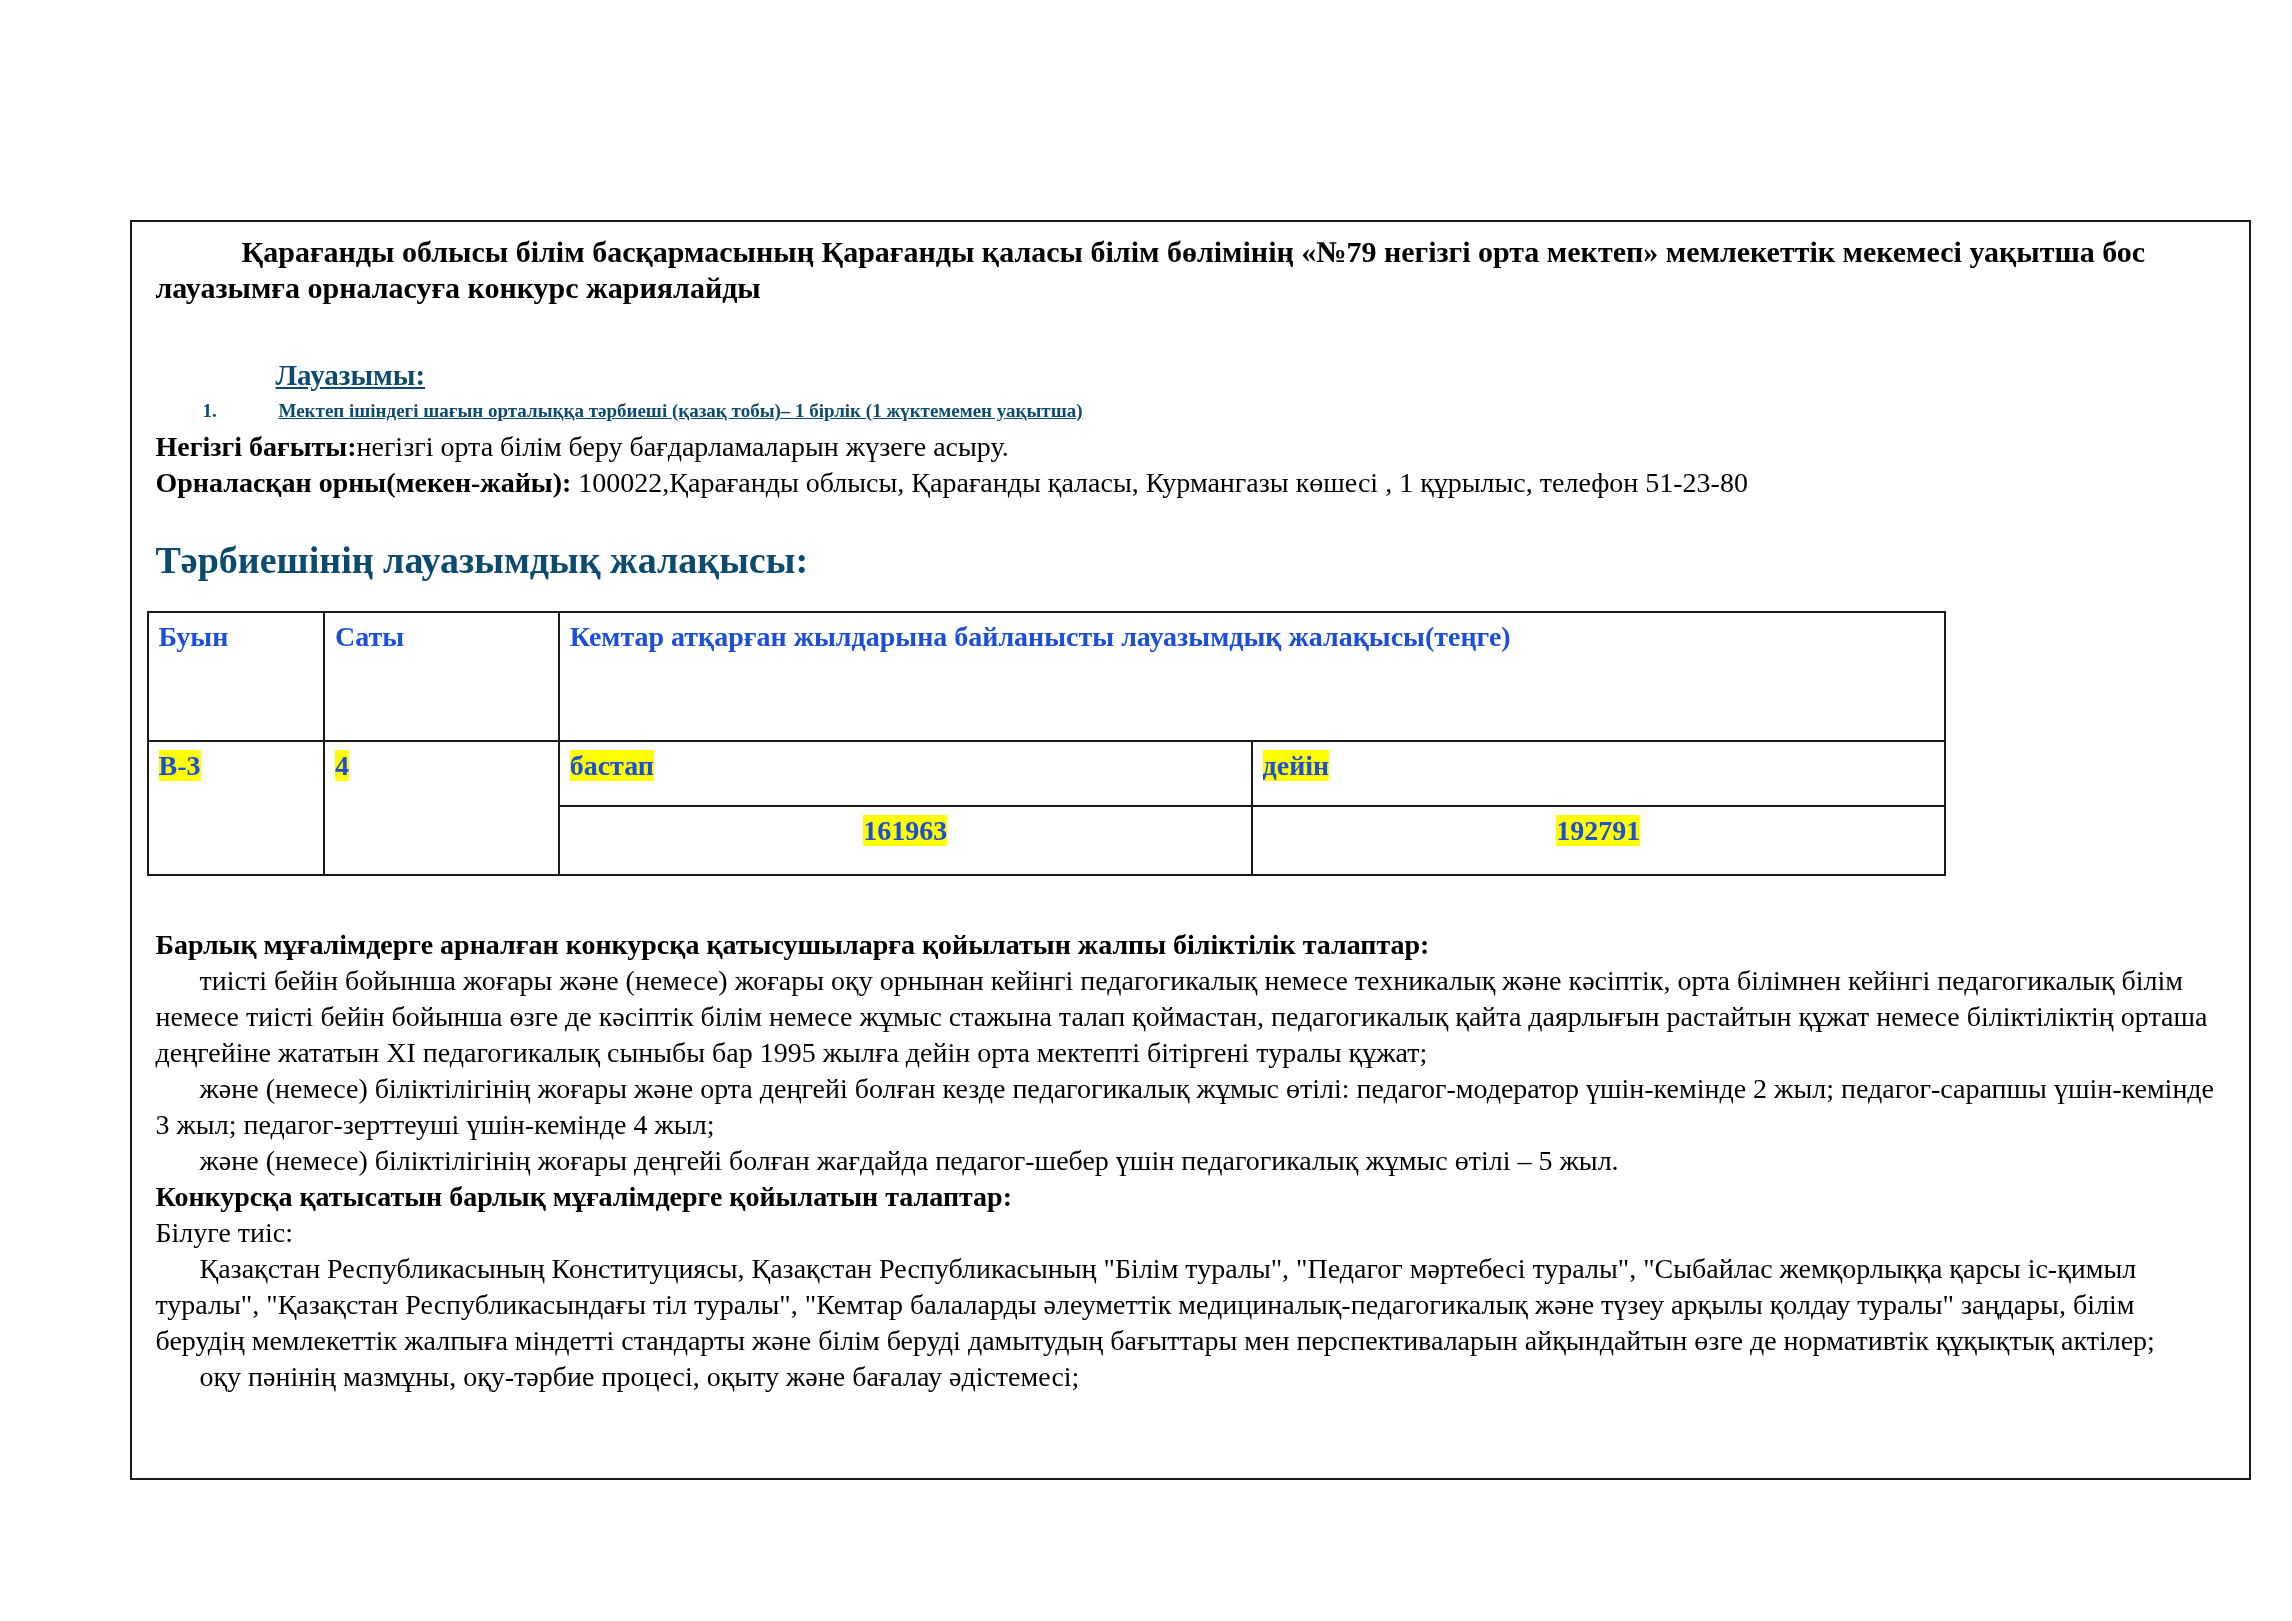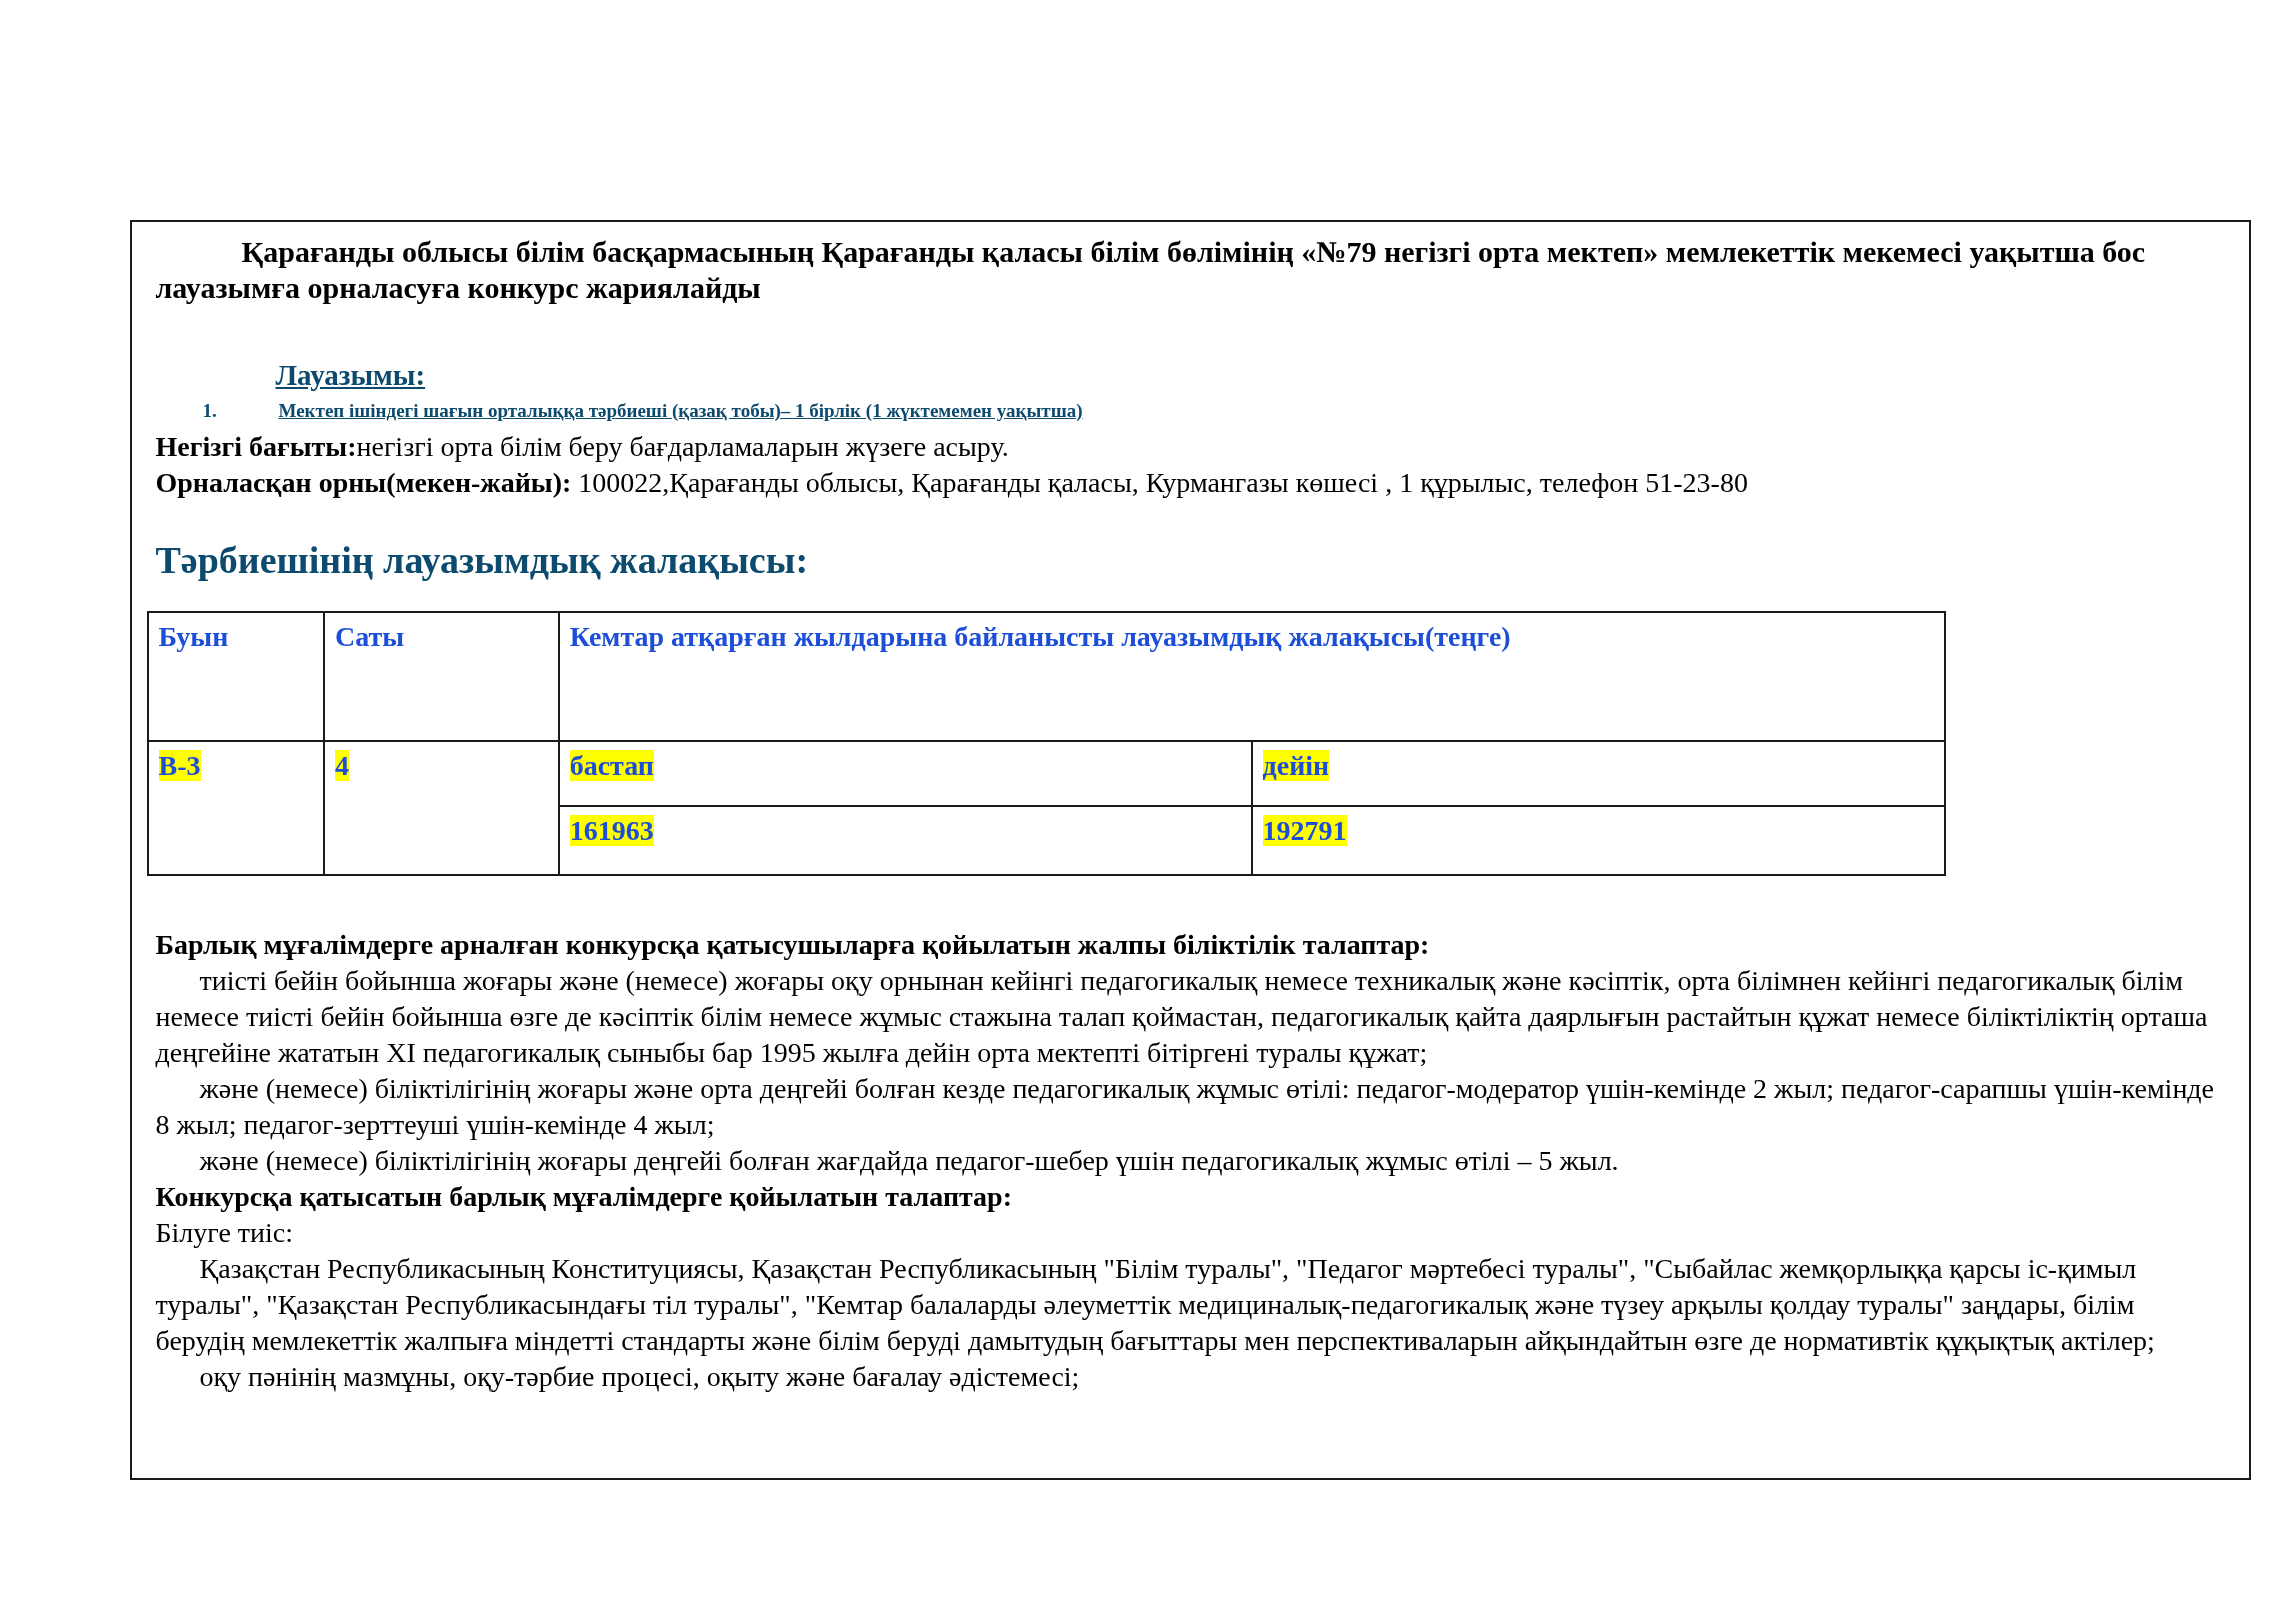--- a/index.html
+++ b/index.html
@@ -76,21 +76,21 @@
     font-size: 28px;
     line-height: 35px;
     font-weight: bold;
     color: #1d4ed8;
   }
   td.c1 { width: 155px; }
   td.c2 { width: 213px; }
   td.c3 { width: 348px; }
   tr.hdr td { height: 116px; }
   tr.r2 td { height: 51px; }
-  tr.r3 td { height: 55px; }
+  tr.r3 td { height: 55px; text-align: center; }
   .hl { background: #ffff00; }
   .bold-heading {
     font-size: 28px;
     line-height: 36px;
     font-weight: bold;
   }
   .gap-top { margin-top: 51px; }
   .body-text {
     font-size: 28px;
     line-height: 36px;
@@ -131,21 +131,21 @@
     <tr class="r3">
       <td class="c3"><span class="hl">161963</span></td>
       <td><span class="hl">192791</span></td>
     </tr>
   </tbody>
     </table>
 
   <p class="bold-heading gap-top">Барлық мұғалімдерге арналған конкурсқа қатысушыларға қойылатын жалпы біліктілік талаптар:</p>
 
   <p class="body-text indent">тиісті бейін бойынша жоғары және (немесе) жоғары оқу орнынан кейінгі педагогикалық немесе техникалық және кәсіптік, орта білімнен кейінгі педагогикалық білім немесе тиісті бейін бойынша өзге де кәсіптік білім немесе жұмыс стажына талап қоймастан, педагогикалық қайта даярлығын растайтын құжат немесе біліктіліктің орташа деңгейіне жататын XI педагогикалық сыныбы бар 1995 жылға дейін орта мектепті бітіргені туралы құжат;</p>
-  <p class="body-text indent">және (немесе) біліктілігінің жоғары және орта деңгейі болған кезде педагогикалық жұмыс өтілі: педагог-модератор үшін-кемінде 2 жыл; педагог-сарапшы үшін-кемінде 8 жыл; педагог-зерттеуші үшін-кемінде 4 жыл;</p>
+  <p class="body-text indent">және (немесе) біліктілігінің жоғары және орта деңгейі болған кезде педагогикалық жұмыс өтілі: педагог-модератор үшін-кемінде 2 жыл; педагог-сарапшы үшін-кемінде 3 жыл; педагог-зерттеуші үшін-кемінде 4 жыл;</p>
   <p class="body-text indent">және (немесе) біліктілігінің жоғары деңгейі болған жағдайда педагог-шебер үшін педагогикалық жұмыс өтілі – 5 жыл.</p>
 
   <p class="bold-heading">Конкурсқа қатысатын барлық мұғалімдерге қойылатын талаптар:</p>
 
   <p class="body-text">Білуге тиіс:</p>
 
   <p class="body-text indent">Қазақстан Республикасының Конституциясы, Қазақстан Республикасының "Білім туралы", "Педагог мәртебесі туралы", "Сыбайлас жемқорлыққа қарсы іс-қимыл туралы", "Қазақстан Республикасындағы тіл туралы", "Кемтар балаларды әлеуметтік медициналық-педагогикалық және түзеу арқылы қолдау туралы" заңдары, білім берудің мемлекеттік жалпыға міндетті стандарты және білім беруді дамытудың бағыттары мен перспективаларын айқындайтын өзге де нормативтік құқықтық актілер;</p>
   <p class="body-text indent">оқу пәнінің мазмұны, оқу-тәрбие процесі, оқыту және бағалау әдістемесі;</p>
 
 </div>

